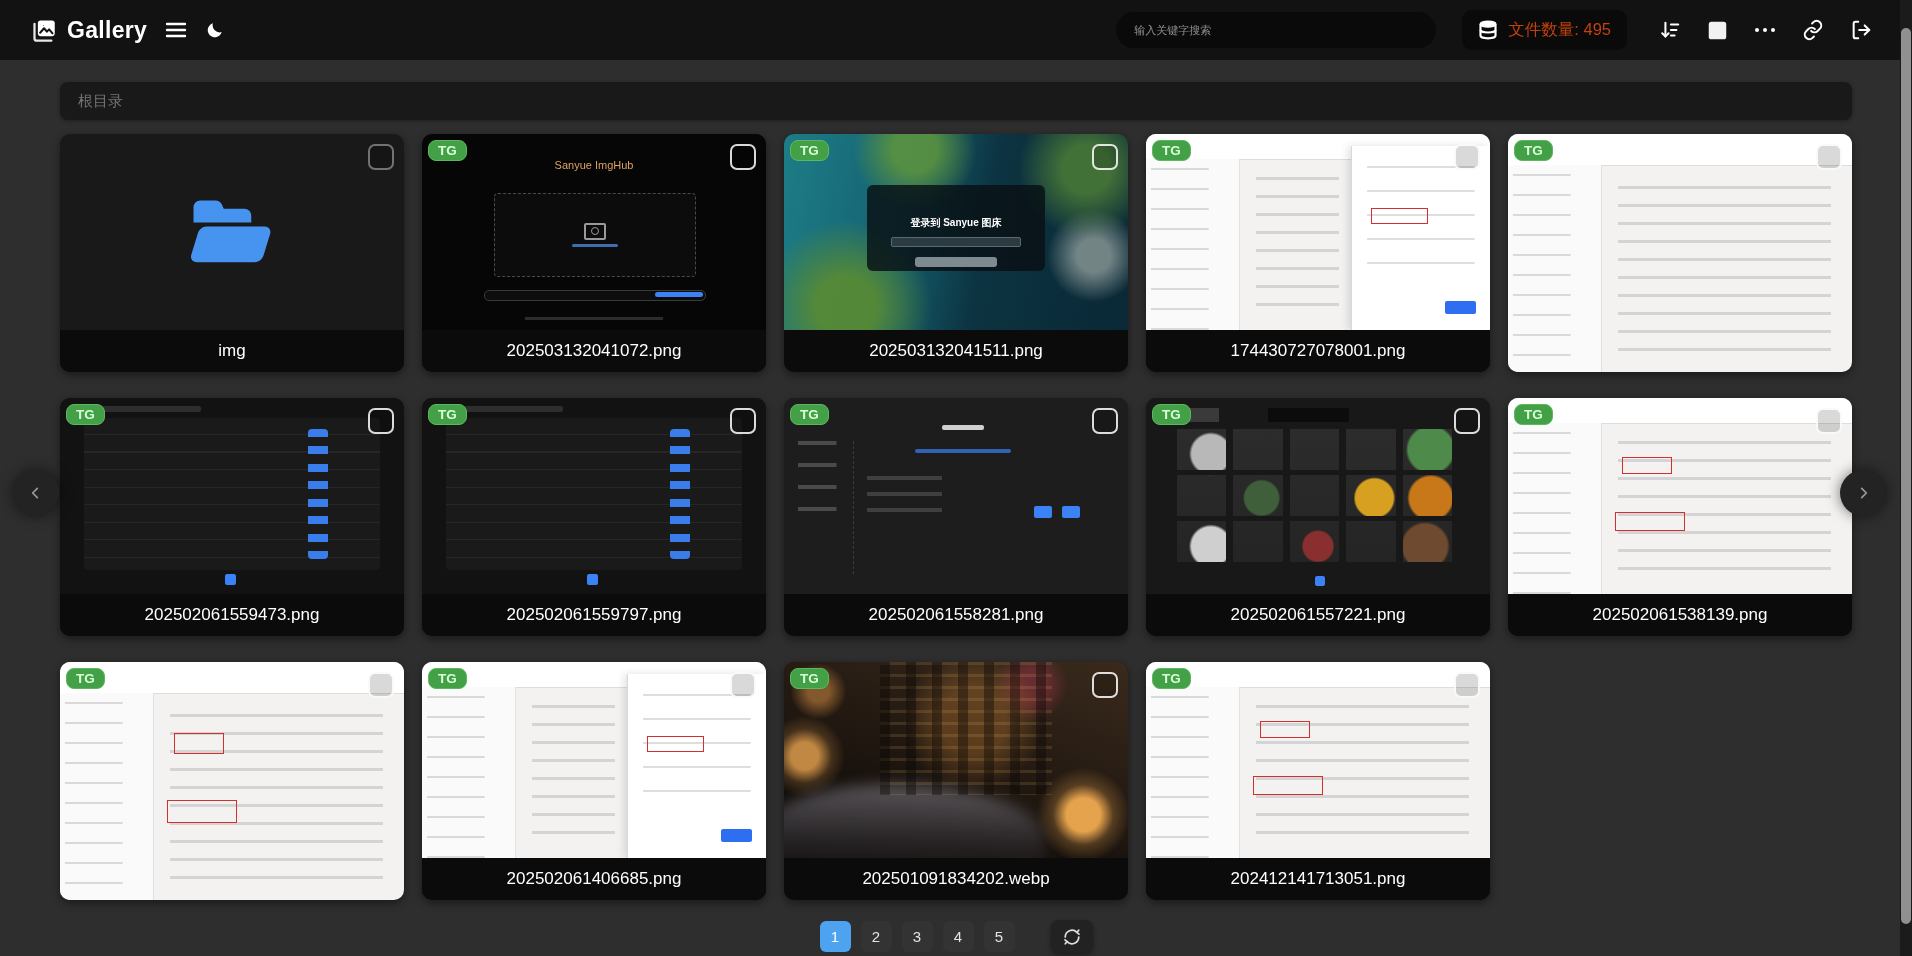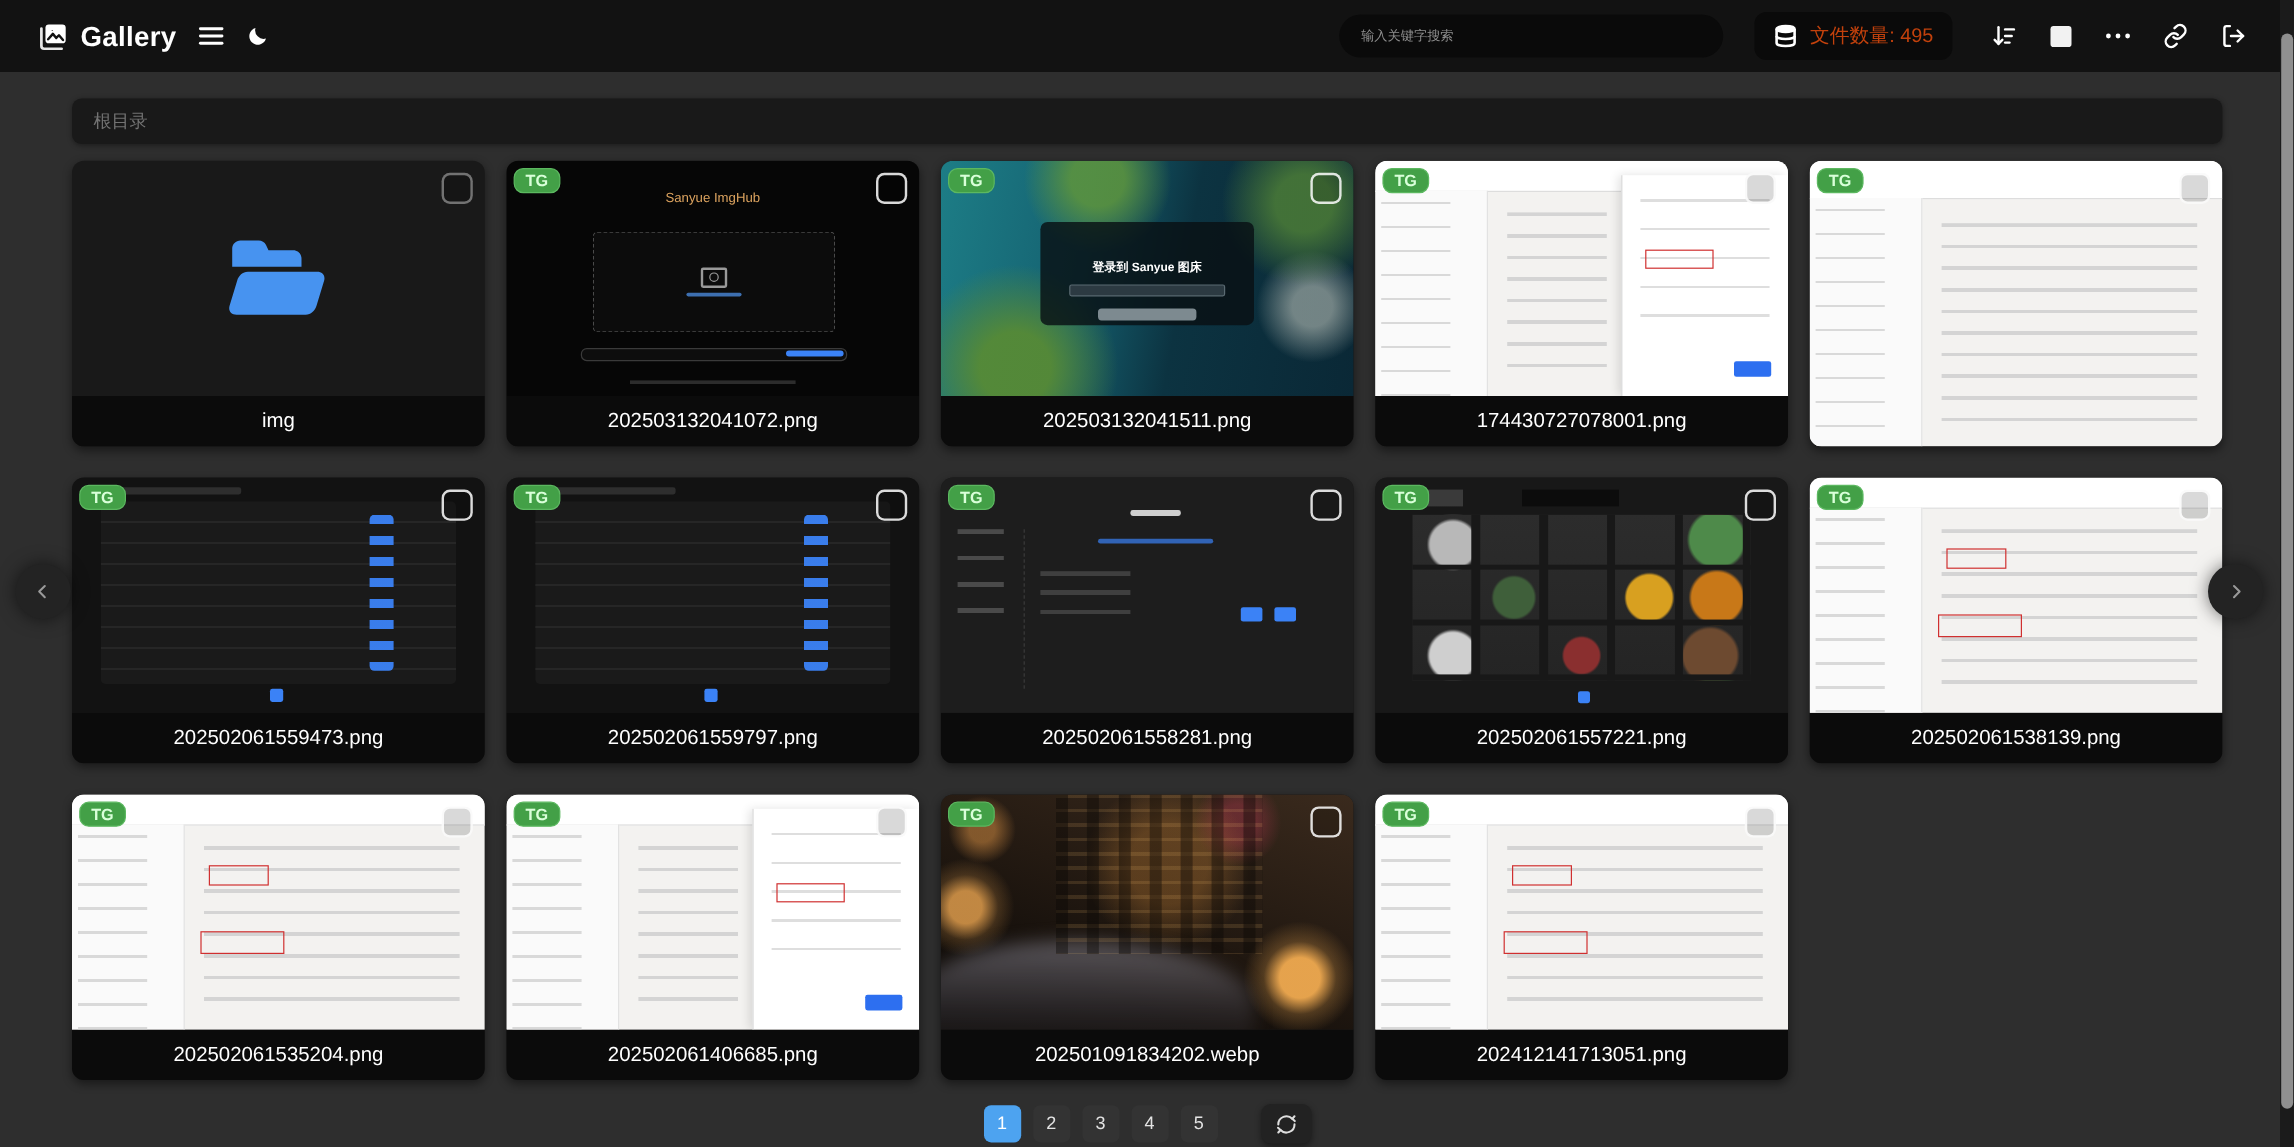--- a/index.html
+++ b/index.html
@@ -371,21 +371,20 @@
 
   <div class="card">
     <span class="badge">TG</span>
     <span class="checkbox"></span>
     <div class="thumb thumb--cf-light-annotated">
         <div class="cf-base"></div>
         <div class="cf-lines"></div>
         <i class="cf-red" style="top:30%;left:33%;width:14%;height:8%"></i>
         <i class="cf-red" style="top:58%;left:31%;width:20%;height:9%"></i>
       </div>
-    <div class="card-label">202502061535204.png</div>
   </div>
 
   <div class="card">
     <span class="badge">TG</span>
     <span class="checkbox"></span>
     <div class="thumb thumb--cf-light-panel">
         <div class="cf-base"></div>
         <div class="cf-lines" style="right:44%"></div>
         <div class="cf-panel"></div>
         <i class="cf-red" style="top:38%;right:18%;width:16%;height:7%"></i>

